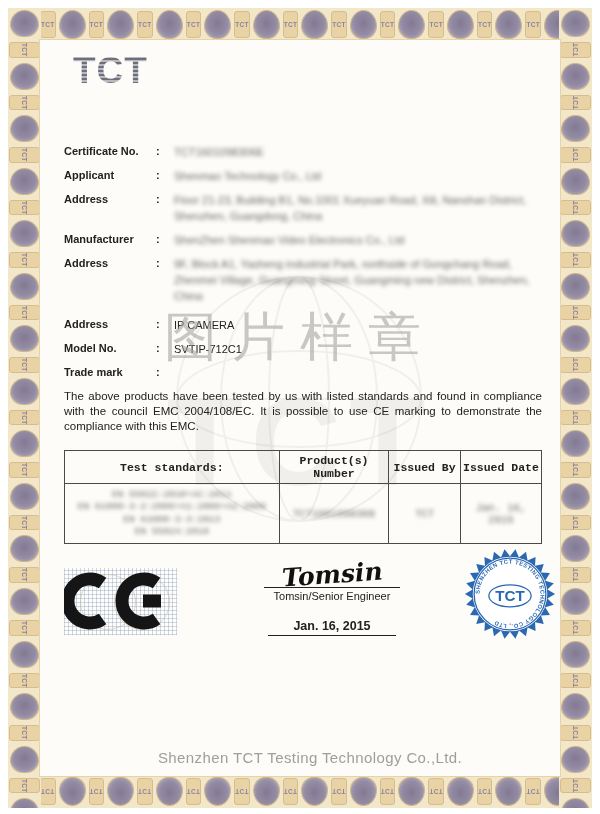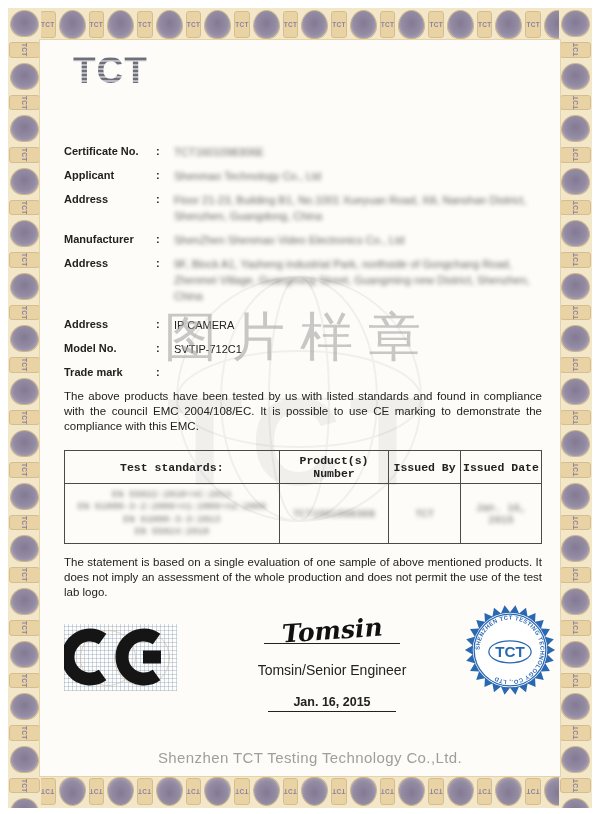--- a/index.html
+++ b/index.html
@@ -87,21 +87,21 @@
   }
   .ce-circle{position:absolute;width:54px;height:54px;border:1px solid #c9bda4;border-radius:50%;opacity:.65;top:6px;}
   .ce-c1{left:16px;} .ce-c2{left:50px;}
   .ce-letters{position:absolute;left:0;top:0;}
   .sign-block{position:absolute;left:178px;top:0;width:180px;text-align:center;}
   .sig{
     font-family:"DejaVu Serif",serif;font-style:italic;font-weight:bold;font-size:25px;
     transform:rotate(-4deg);display:inline-block;margin-bottom:-2px;color:#111;
   }
   .sigline{border-bottom:1.4px solid #222;width:136px;margin:0 auto;}
-  .signame{font-size:14px;margin-top:18px;}
+  .signame{font-size:11px;margin-top:2px;}
   .sigdate{font-size:12.5px;font-weight:bold;margin-top:17px;}
   .dateline{border-bottom:1.4px solid #222;width:128px;margin:2px auto 0;}
   .seal{position:absolute;left:400px;top:-12px;}
   
   .footer{position:absolute;left:0;right:0;bottom:10px;text-align:center;z-index:2;padding-left:20px;}
   .footer .company{font-size:15px;color:#9e9e9e;letter-spacing:.4px;}
   .footer .contact{font-size:10.5px;color:#9e9e9e;margin-top:3px;}
   .footer .contact span{margin:0 8px;}
 </style>
 </head>
@@ -418,21 +418,20 @@
               <div>EN 55024:2010</div>
             </div>
           </td>
           <td class="small"><span class="redacted">TCT1601098308</span></td>
           <td class="small"><span class="redacted">TCT</span></td>
           <td class="small"><span class="redacted">Jan. 16, 2015</span></td>
         </tr>
       </tbody>
         </table>
 
-      <div class="para" style="margin-top:11px">The statement is based on a single evaluation of one sample of above mentioned products. It does not imply an assessment of the whole production and does not permit the use of the test lab logo.</div>
 
       <div class="bottomband">
 
         <div class="ce-box">
           <span class="ce-circle ce-c1"></span>
           <span class="ce-circle ce-c2"></span>
           <svg class="ce-letters" width="113" height="67" viewBox="0 0 113 67">
             <g fill="none" stroke="#151515" stroke-width="13">
               <path d="M38.6,15 A22,22 0 1 0 38.6,51"></path>
               <path d="M92.6,15 A22,22 0 1 0 92.6,51"></path>

